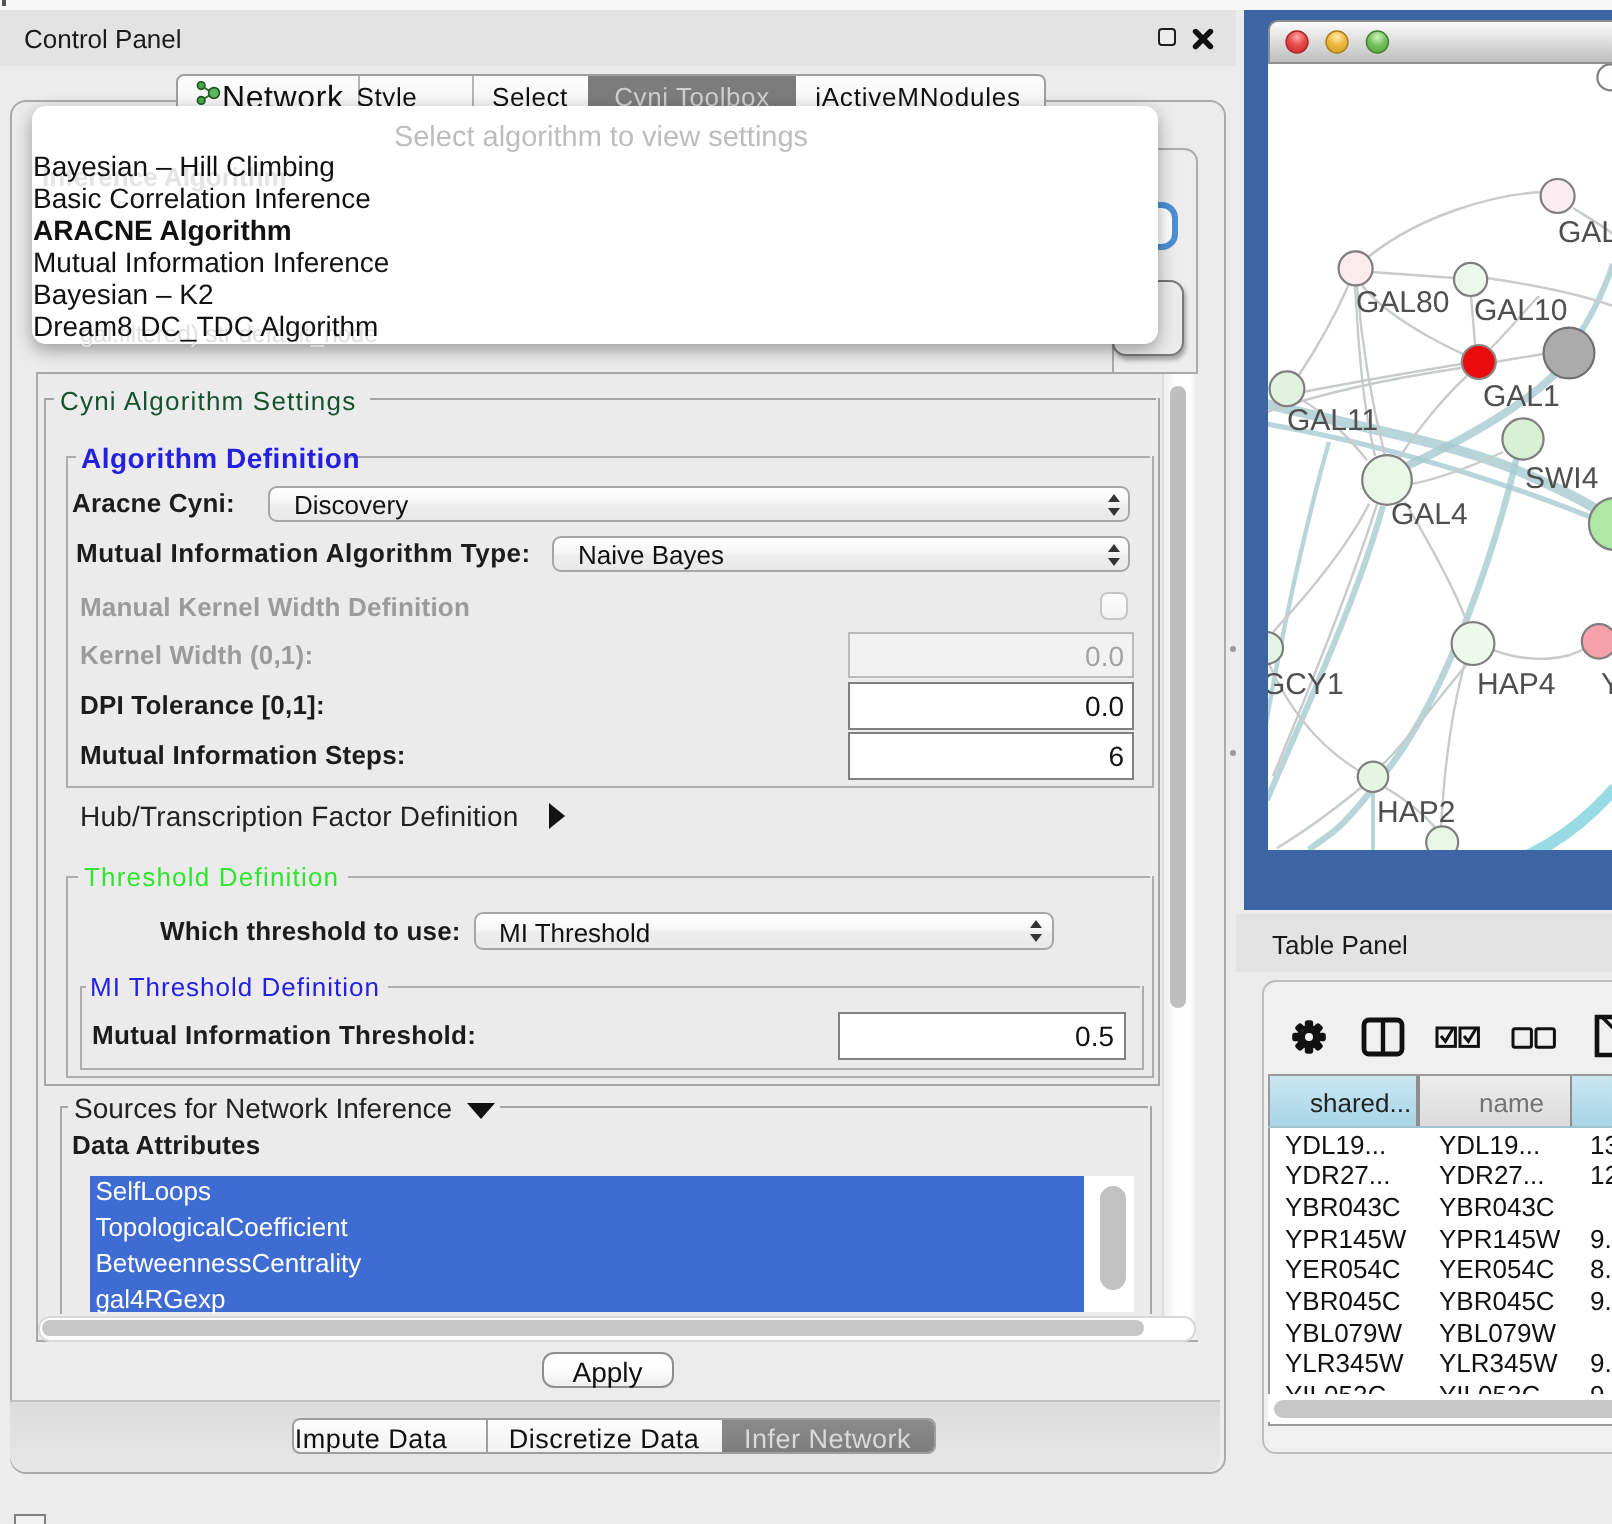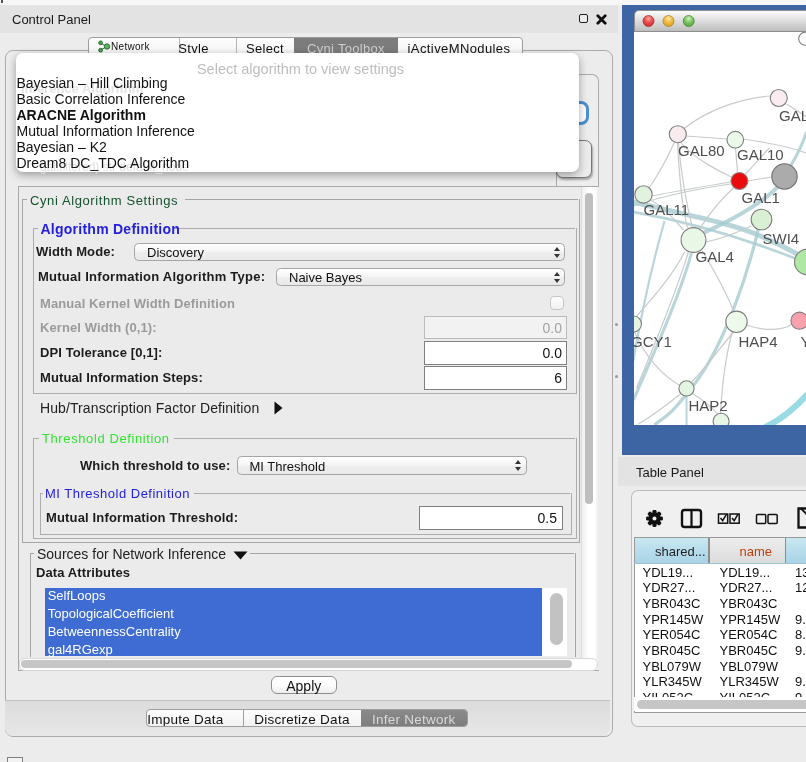--- a/index.html
+++ b/index.html
@@ -23,21 +23,21 @@
 <svg class="abs" style="left:596px;top:14px;" width="11" height="11" viewBox="0 0 11 11">
   <path d="M1.8 1.8 L9.2 9.2 M9.2 1.8 L1.8 9.2" stroke="#111" stroke-width="2.8" stroke-linecap="round"></path>
 </svg>
 
 <div class="abs" style="left:4.5px;top:49.5px;width:606px;height:685.5px;border:1px solid #ABABAB;border-radius:8px;background:#ECECEC;"></div>
 
 <div class="abs" style="left:88px;top:36.5px;width:433px;height:22.5px;border:1px solid #9E9E9E;border-radius:4px;background:linear-gradient(#FDFDFD,#F2F2F2);overflow:hidden;">
   <div class="abs" style="left:89.5px;top:0;width:1px;height:23px;background:#B5B5B5;"></div>
   <div class="abs" style="left:146.5px;top:0;width:1px;height:23px;background:#B5B5B5;"></div>
   <div class="abs" style="left:205px;top:0;width:104px;height:23px;background:#7C7C7C;"></div>
-  <div class="abs" style="left:22px;top:3px;font-size:10px;color:#111;letter-spacing:0.3px;">Network</div>
+  <div class="abs" style="left:22px;top:3px;font-size:16px;color:#111;letter-spacing:0.3px;">Network</div>
   <div class="abs" style="left:76px;top:3px;width:57px;text-align:center;font-size:13px;color:#111;letter-spacing:0.3px;">Style</div>
   <div class="abs" style="left:147px;top:3px;width:58px;text-align:center;font-size:13px;color:#111;letter-spacing:0.3px;">Select</div>
   <div class="abs" style="left:205px;top:3px;width:104px;text-align:center;font-size:13px;color:#CFCFCF;letter-spacing:0.3px;">Cyni Toolbox</div>
   <div class="abs" style="left:309px;top:3px;width:122px;text-align:center;font-size:13px;color:#111;letter-spacing:0.4px;">jActiveMNodules</div>
   <svg class="abs" style="left:8px;top:2.5px;" width="14" height="15" viewBox="0 0 14 15">
     <path d="M4 3.2 L9.5 6.5 M4 10 L9.5 6.5" stroke="#2c6e2c" stroke-width="1"></path>
     <circle cx="3.6" cy="2.8" r="1.9" fill="#49a84c" stroke="#1d541f" stroke-width="0.8"></circle>
     <circle cx="3.6" cy="10.2" r="1.9" fill="#49a84c" stroke="#1d541f" stroke-width="0.8"></circle>
     <circle cx="10" cy="6.5" r="2.7" fill="#5cb860" stroke="#1d541f" stroke-width="0.8"></circle>
   </svg>
@@ -58,21 +58,21 @@
 <div class="abs" style="left:22px;top:199px;width:556px;height:342.5px;border:1px solid #A6A6A6;border-top:none;"></div>
 <div class="abs" style="left:22px;top:199px;width:5px;height:1px;background:#A6A6A6;"></div>
 <div class="abs" style="left:185px;top:199px;width:393px;height:1px;background:#A6A6A6;"></div>
 <div class="abs" style="left:30px;top:192.5px;font-size:13px;color:#14532d;letter-spacing:0.6px;">Cyni Algorithm Settings</div>
 
 <div class="abs" style="left:33px;top:227.5px;width:541.5px;height:165px;border:1px solid #ADADAD;border-top:none;"></div>
 <div class="abs" style="left:33px;top:227.5px;width:5px;height:1px;background:#ADADAD;"></div>
 <div class="abs" style="left:173px;top:227.5px;width:401.5px;height:1px;background:#ADADAD;"></div>
 <div class="abs" style="left:40.5px;top:220.5px;font-size:14px;font-weight:bold;color:#2420DF;letter-spacing:0.25px;">Algorithm Definition</div>
 
-<div class="abs b13" style="left:36px;top:243.5px;">Width Mode:</div>
+<div class="abs b13" style="left:36px;top:243.5px;">Aracne Cyni:</div>
 <div class="abs combo" style="left:134px;top:242.5px;width:431px;height:18.5px;"></div>
 <div class="abs" style="left:147px;top:244.5px;font-size:13px;color:#111;">Discovery</div>
 <svg class="abs" style="left:553.5px;top:246.5px;" width="6" height="11" viewBox="0 0 6 11">
   <path d="M3 0 L6 4 L0 4 Z" fill="#333"></path>
     <path d="M0 7 L6 7 L3 11 Z" fill="#333"></path>
 </svg>
 
 <div class="abs b13" style="left:38px;top:268.5px;letter-spacing:0.25px;">Mutual Information Algorithm Type:</div>
 <div class="abs combo" style="left:275.5px;top:267.5px;width:289.5px;height:18.5px;"></div>
 <div class="abs" style="left:289px;top:269.5px;font-size:13px;color:#111;">Naive Bayes</div>
@@ -294,21 +294,21 @@
   </g>
 </svg>
 
 <div class="abs" style="left:634px;top:537px;width:172px;height:175px;background:#fff;border-left:1px solid #9A9A9A;border-top:1px solid #9A9A9A;box-sizing:border-box;"></div>
 <div class="abs" style="left:635px;top:538px;width:73px;height:24.5px;background:linear-gradient(#C9E7F2,#A8D4E6);"></div>
 <div class="abs" style="left:708px;top:538px;width:1.5px;height:24.5px;background:#8E8E8E;"></div>
 <div class="abs" style="left:709.5px;top:538px;width:75px;height:24.5px;background:linear-gradient(#EDEDED,#DBDBDB);"></div>
 <div class="abs" style="left:784.5px;top:538px;width:1.5px;height:24.5px;background:#8E8E8E;"></div>
 <div class="abs" style="left:786px;top:538px;width:20px;height:24.5px;background:linear-gradient(#C9E7F2,#A8D4E6);"></div>
 <div class="abs" style="left:655px;top:544px;font-size:13px;color:#222;">shared...</div>
-<div class="abs" style="left:739.5px;top:544px;font-size:13px;color:#c2410c;">name</div>
+<div class="abs" style="left:739.5px;top:544px;font-size:13px;color:#737373;">name</div>
 <div class="abs" style="left:634px;top:562.5px;width:172px;height:1px;background:#9EC4D2;"></div>
 
 <div class="abs" style="left:642.5px;top:564.5px;font-size:13px;color:#111;line-height:15.7px;white-space:pre;">YDL19...
 YDR27...
 YBR043C
 YPR145W
 YER054C
 YBR045C
 YBL079W
 YLR345W

